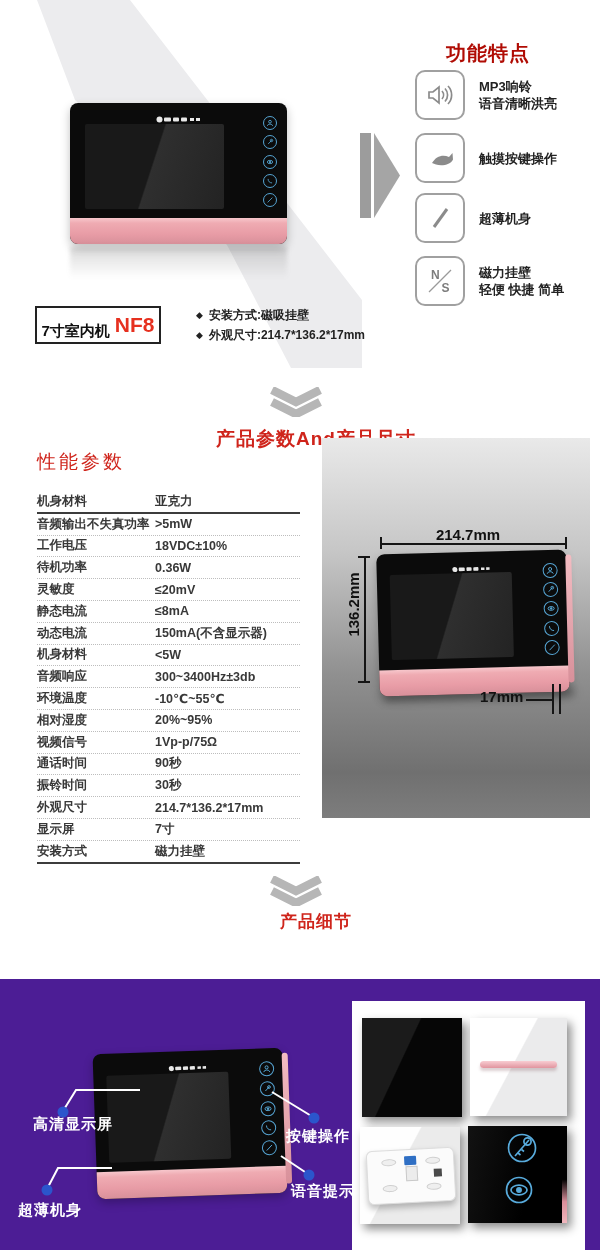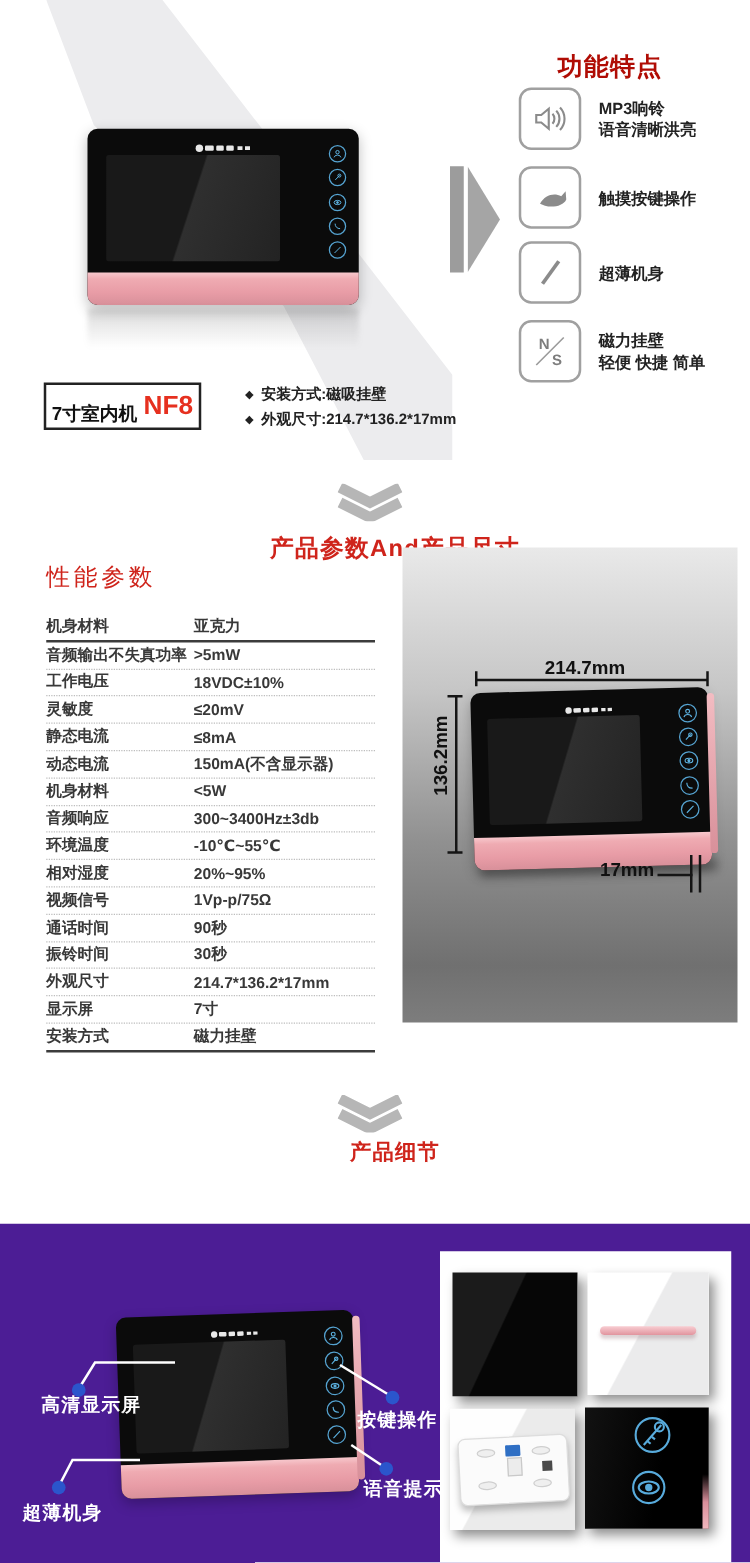--- a/index.html
+++ b/index.html
@@ -239,20 +239,24 @@
       </div>
     <div class="spec-row">
         <span class="lab">音频输出不失真功率</span>
         <span class="val">&gt;5mW</span>
       </div>
     <div class="spec-row">
         <span class="lab">工作电压</span>
         <span class="val">18VDC±10%</span>
       </div>
     <div class="spec-row">
+        <span class="lab">待机功率</span>
+        <span class="val">0.36W</span>
+      </div>
+    <div class="spec-row">
         <span class="lab">灵敏度</span>
         <span class="val">≤20mV</span>
       </div>
     <div class="spec-row">
         <span class="lab">静态电流</span>
         <span class="val">≤8mA</span>
       </div>
     <div class="spec-row">
         <span class="lab">动态电流</span>
         <span class="val">150mA(不含显示器)</span>

